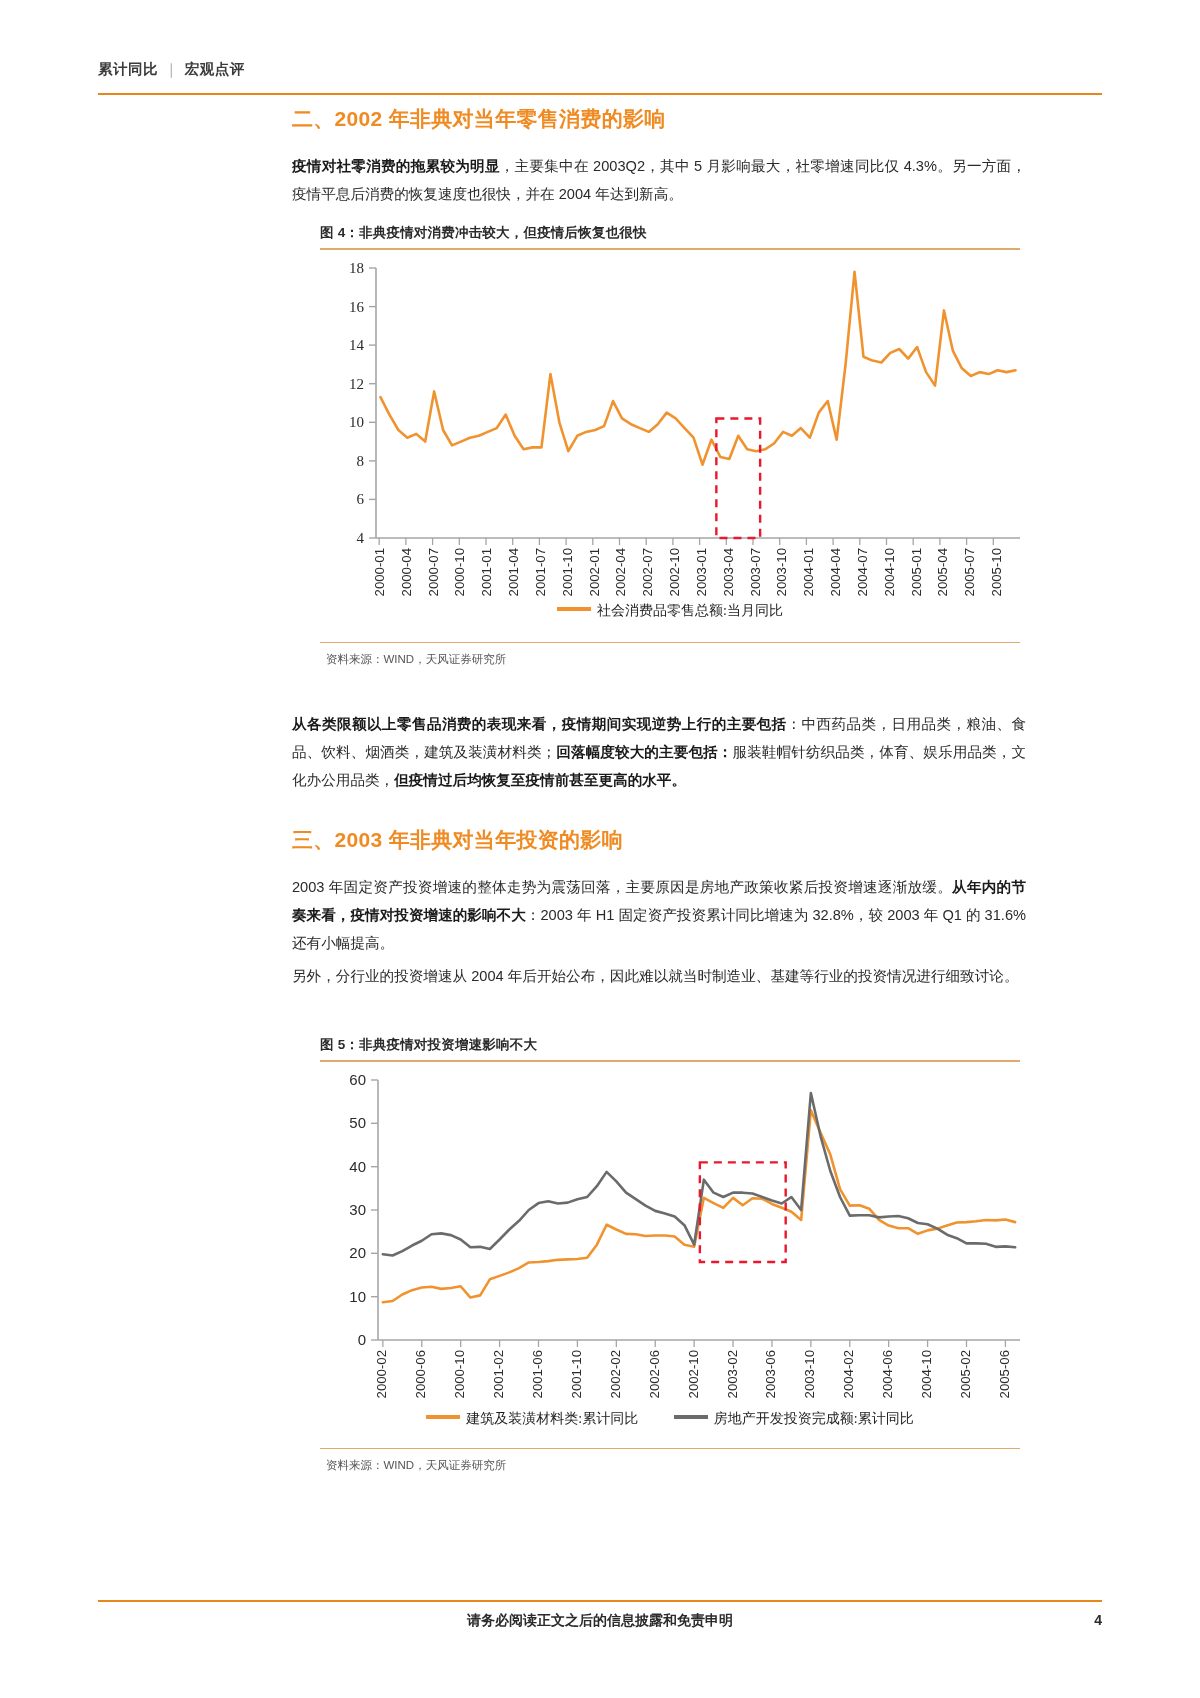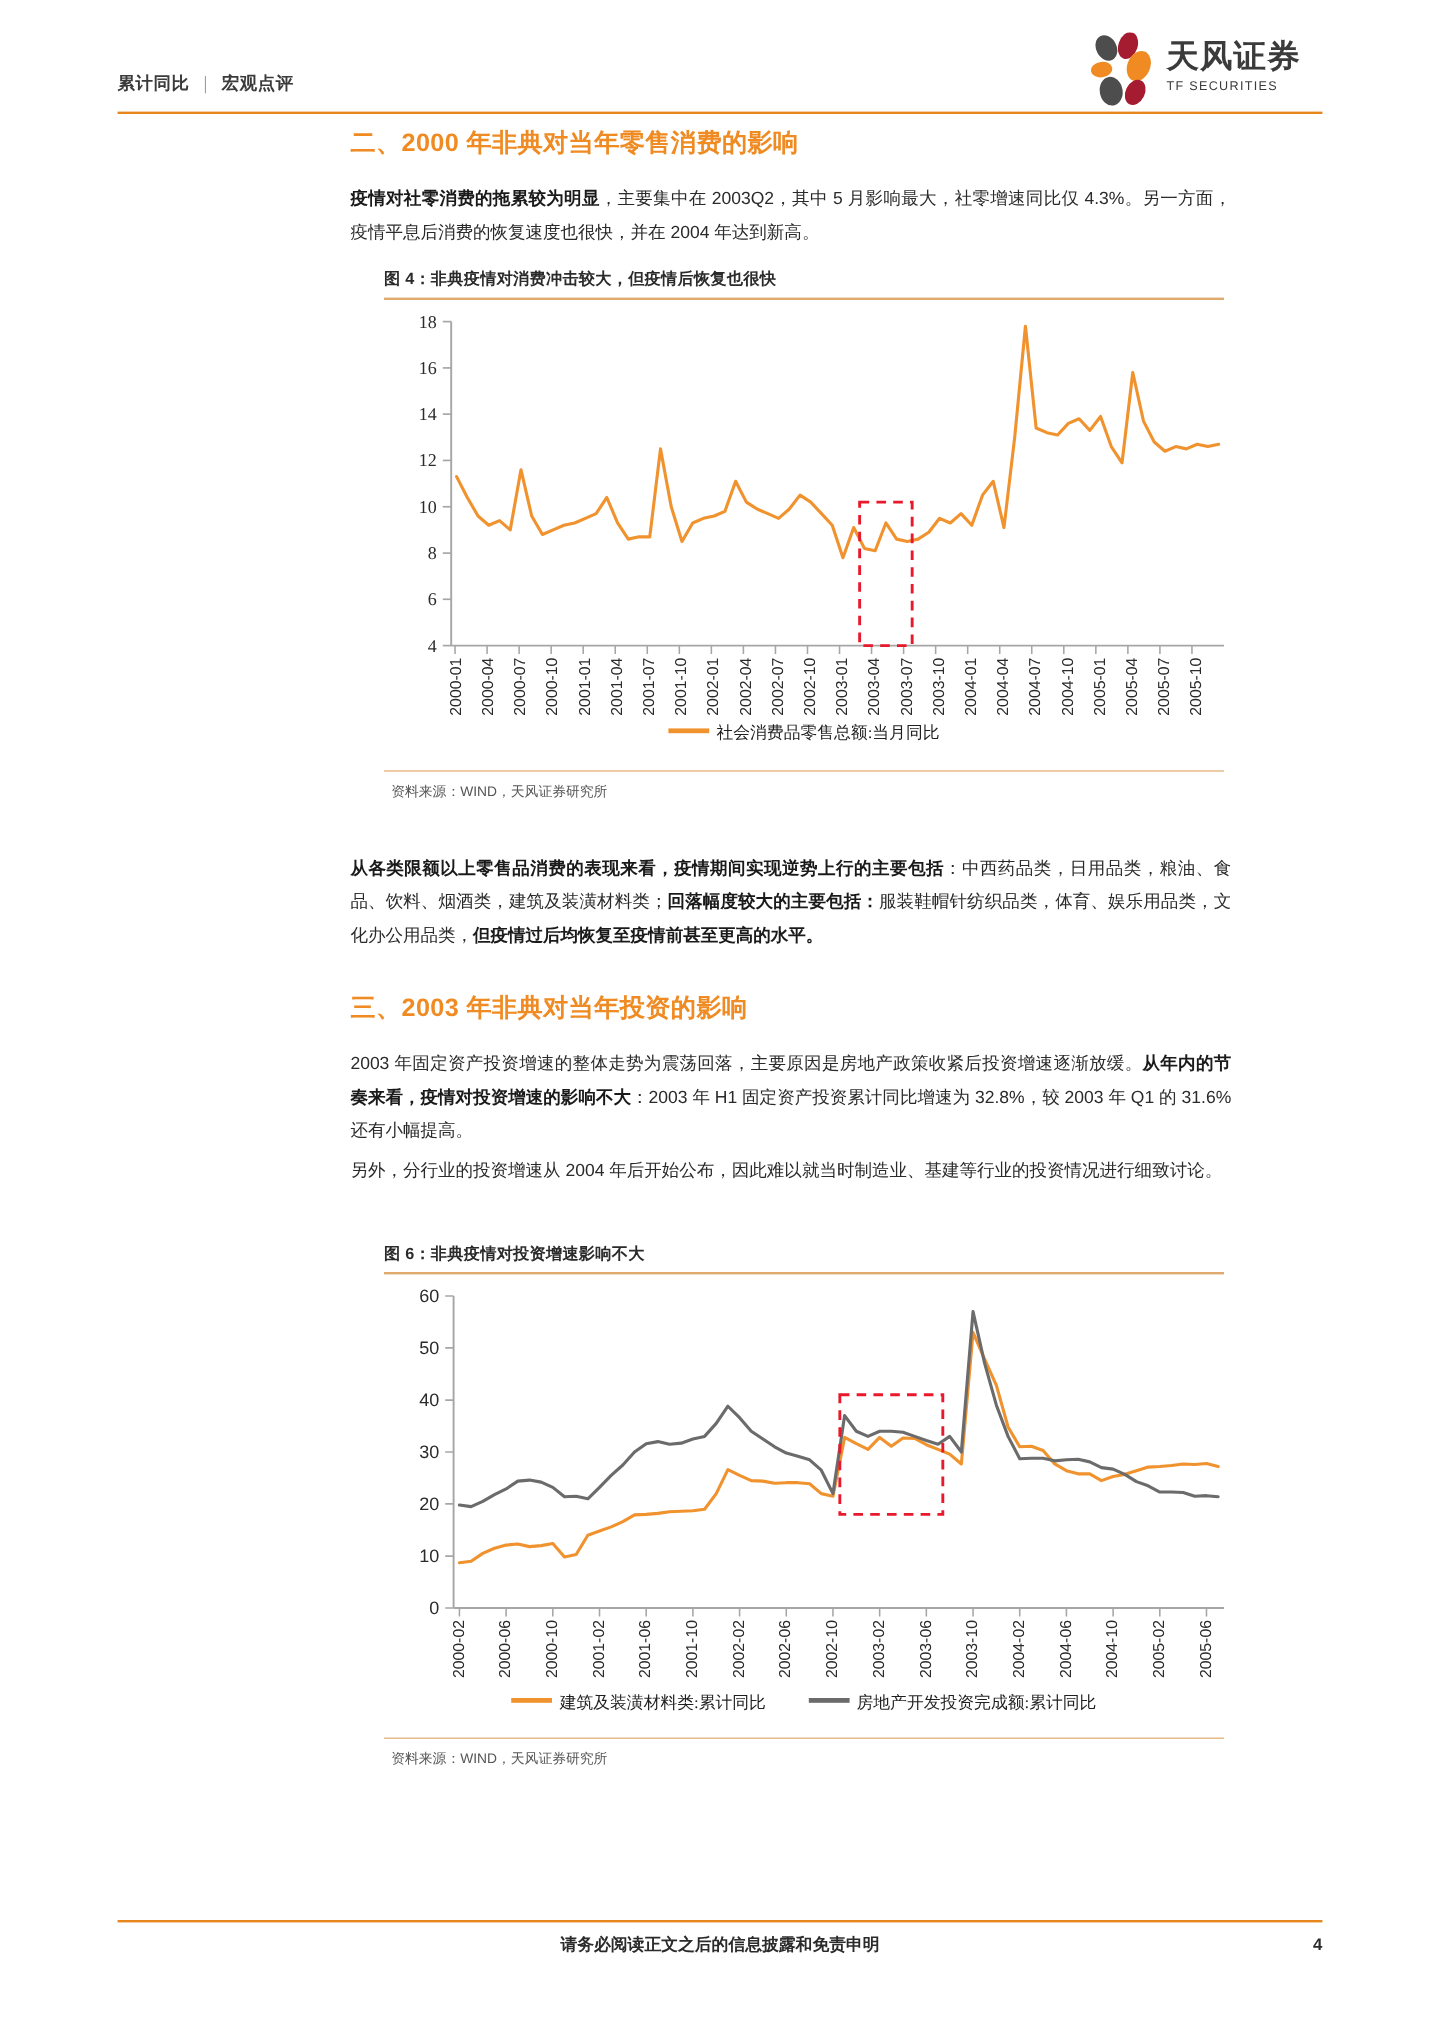--- a/index.html
+++ b/index.html
@@ -95,40 +95,24 @@
 </head>
 <body>
 
 <div class="page">
 
   <div class="hdr">
     <div class="hdr-left">
       <span>累计同比</span><span class="hdr-sep">｜</span><span>宏观点评</span>
     </div>
 
-    <div class="logo">
-      <div class="logo-mark">
-        <svg width="62" height="64" viewBox="0 0 62 64">
-          <ellipse cx="20" cy="13" rx="8.5" ry="11" fill="#4d4d4d" transform="rotate(-28 20 13)"></ellipse>
-          <ellipse cx="38" cy="11" rx="8" ry="11.5" fill="#a51c30" transform="rotate(18 38 11)"></ellipse>
-          <ellipse cx="47" cy="28" rx="9.5" ry="13" fill="#ef8b22" transform="rotate(22 47 28)"></ellipse>
-          <ellipse cx="16" cy="31" rx="9" ry="6.5" fill="#ef8b22" transform="rotate(-8 16 31)"></ellipse>
-          <ellipse cx="24" cy="49" rx="9.5" ry="12" fill="#4d4d4d" transform="rotate(-10 24 49)"></ellipse>
-          <ellipse cx="44" cy="50" rx="8" ry="11" fill="#a51c30" transform="rotate(26 44 50)"></ellipse>
-        </svg>
-      </div>
-      <div class="logo-txt">
-        <div class="logo-cn">天风证券</div>
-        <div class="logo-en">TF SECURITIES</div>
-      </div>
-    </div>
     <div class="hdr-rule"></div>
   </div>
 
-  <div class="sec-h" style="top:105px;">二、2000 年非典对当年零售消费的影响</div>
+  <div class="sec-h" style="top:105px;">二、2002 年非典对当年零售消费的影响</div>
 
   <div class="para" style="top:152px;">
     <span class="b">疫情对社零消费的拖累较为明显</span><span>，主要集中在 2003Q2，其中 5 月影响最大，社零增速同比仅 4.3%。另一方面，疫情平息后消费的恢复速度也很快，并在 2004 年达到新高。</span>
   </div>
 
   <div class="fig" style="top:224px;">
     <div class="fig-title">图 4：非典疫情对消费冲击较大，但疫情后恢复也很快</div>
     <div class="fig-rule"></div>
 
     <div class="plot" style="height:420px;">
@@ -237,21 +221,21 @@
 
   <div class="sec-h" style="top:826px;">三、2003 年非典对当年投资的影响</div>
 
   <div class="para" style="top:873px;">
     <span>2003 年固定资产投资增速的整体走势为震荡回落，主要原因是房地产政策收紧后投资增速逐渐放缓。</span><span class="b">从年内的节奏来看，疫情对投资增速的影响不大</span><span>：2003 年 H1 固定资产投资累计同比增速为 32.8%，较 2003 年 Q1 的 31.6%还有小幅提高。</span>
   </div>
 
   <div class="para" style="top:962px;">另外，分行业的投资增速从 2004 年后开始公布，因此难以就当时制造业、基建等行业的投资情况进行细致讨论。</div>
 
   <div class="fig" style="top:1036px;">
-    <div class="fig-title">图 6：非典疫情对投资增速影响不大</div>
+    <div class="fig-title">图 5：非典疫情对投资增速影响不大</div>
     <div class="fig-rule"></div>
 
     <div class="plot" style="height:410px;">
       <svg width="700" height="410" viewBox="0 0 700 410">
         <line x1="58" y1="18" x2="58" y2="278" stroke="#a6a6a6" stroke-width="1.6"></line>
         <line x1="58" y1="278" x2="700" y2="278" stroke="#a6a6a6" stroke-width="1.6"></line>
         <g stroke="#a6a6a6" stroke-width="1.4">
           <line x1="51" y1="18" x2="58" y2="18"></line>
           <line x1="51" y1="61.3" x2="58" y2="61.3"></line>
           <line x1="51" y1="104.7" x2="58" y2="104.7"></line>

